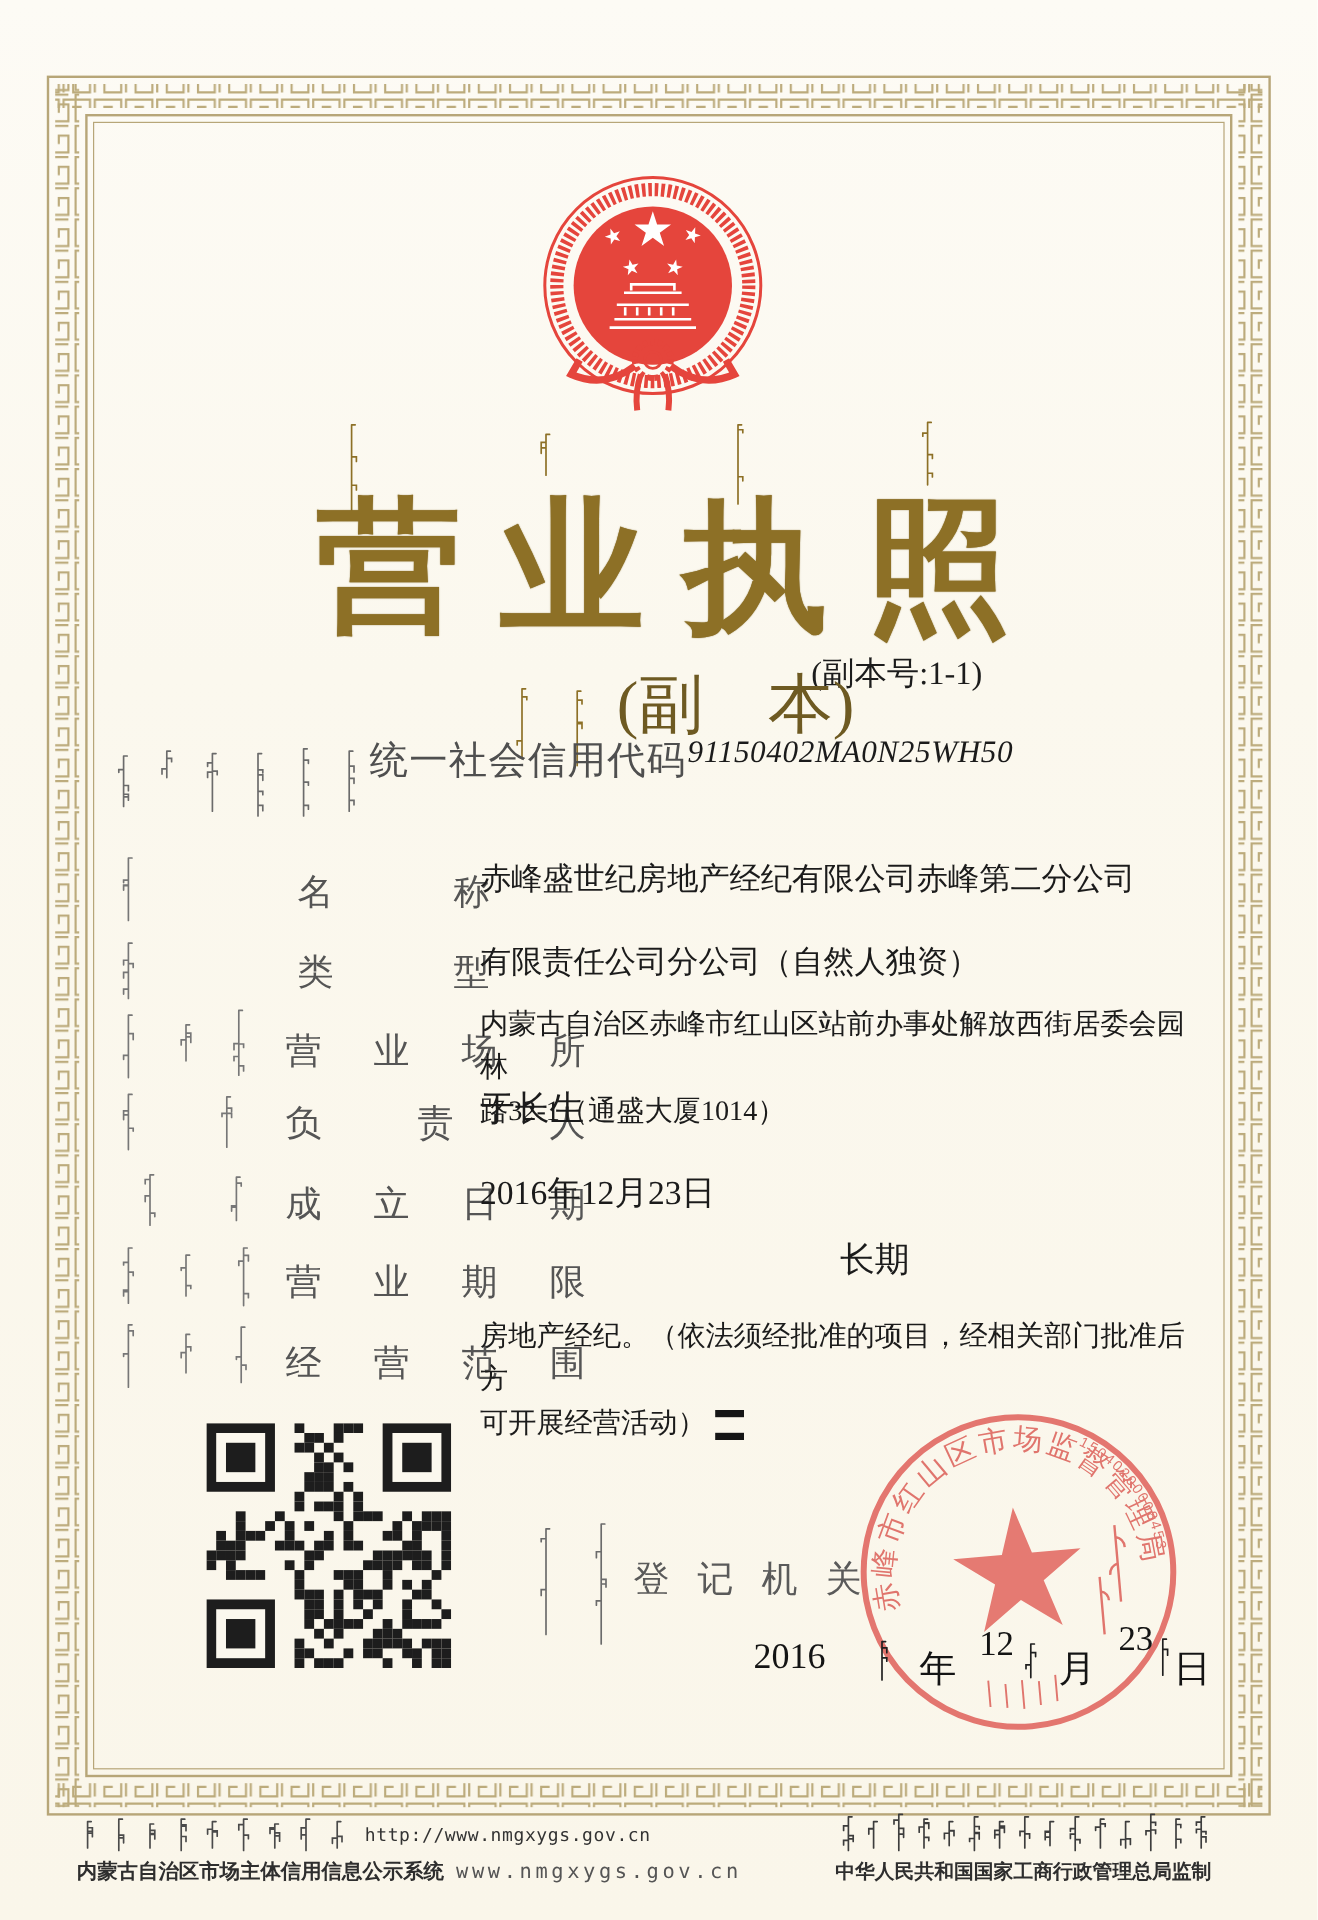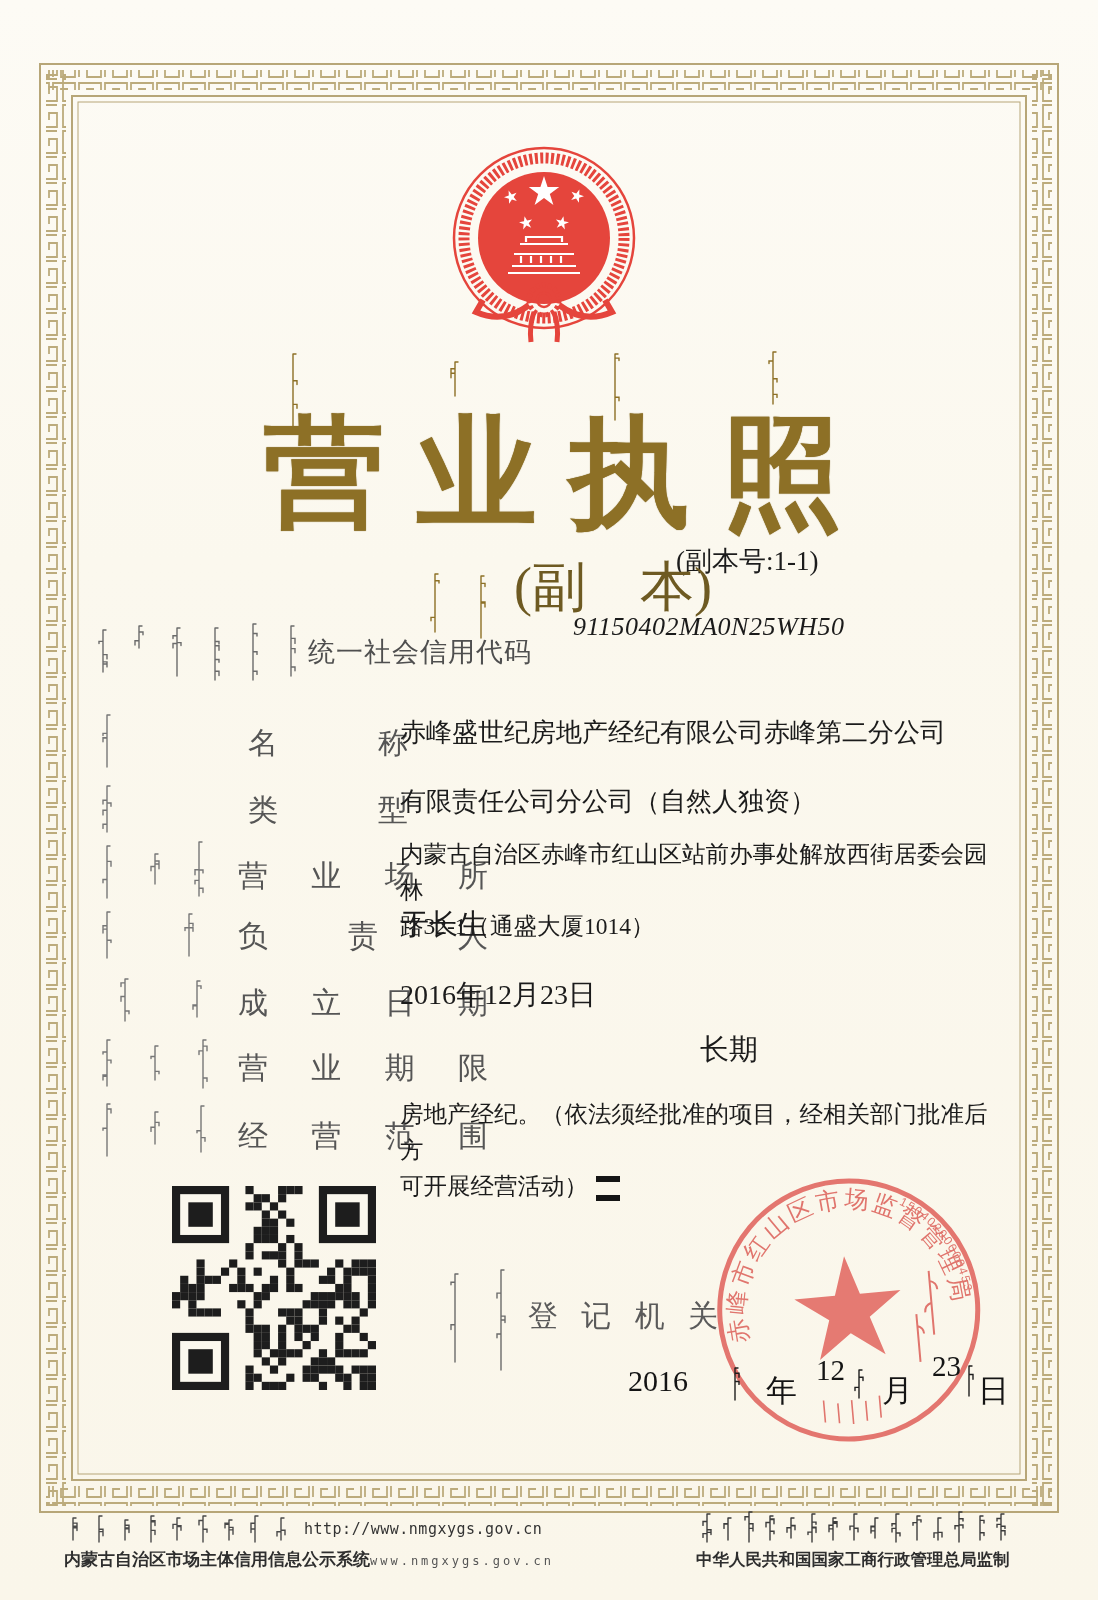--- a/index.html
+++ b/index.html
@@ -15,38 +15,38 @@
     position:absolute;left:264px;top:410px;width:578px;display:flex;justify-content:space-between;
     margin:0;font-family:"DejaVu Sans","Liberation Sans",sans-serif;font-weight:900;
     font-size:120px;line-height:1.05;color:#8d7026;z-index:2;
     text-shadow:0 0 1px #7a5f1c;
   }
   .copy-no{position:absolute;left:676px;top:543px;font-size:27px;color:#1c1c1c;z-index:2;}
   .copy-text{position:absolute;left:514px;top:560px;font-size:54px;line-height:1;color:#6e5a22;z-index:2;}
   
   .mg{position:absolute;display:block;line-height:0;z-index:2;}
   
-  .cc-label{position:absolute;left:308px;top:634px;font-size:27px;letter-spacing:1px;color:#4f4f4f;z-index:2;}
+  .cc-label{position:absolute;left:308px;top:612px;font-size:32px;letter-spacing:1px;color:#4f4f4f;z-index:2;}
   .cc-value{position:absolute;left:573px;top:612px;font-size:26px;letter-spacing:.5px;color:#1b1b1b;z-index:2;font-style:italic;}
   
   .frow{position:absolute;left:0;width:1020px;z-index:2;}
   .flabel{position:absolute;display:flex;justify-content:space-between;color:#555;font-size:30px;}
   .fvalue{position:absolute;left:400px;width:600px;color:#1b1b1b;line-height:36px;}
   .eq{display:inline-block;width:24px;height:13px;border-top:6px solid #151515;border-bottom:6px solid #151515;margin-left:8px;vertical-align:middle;}
   .term-extra{position:absolute;left:700px;top:2px;font-size:29px;color:#1b1b1b;}
   
   .qr{position:absolute;left:172px;top:1186px;width:204px;height:204px;z-index:2;line-height:0;}
   .reg-label{position:absolute;left:528px;top:1296px;width:190px;display:flex;justify-content:space-between;font-size:30px;color:#5a5a5a;z-index:2;}
   svg.seal{position:absolute;left:696px;top:1160px;z-index:1;transform:rotate(-5deg);opacity:.85;}
   .date-row{position:absolute;left:620px;top:1352px;width:400px;height:64px;z-index:3;text-align:center;}
   .dt{position:absolute;color:#141414;}
   
   .f-url-top{position:absolute;left:304px;top:1520px;font-family:"DejaVu Sans Mono","Liberation Mono",monospace;font-size:15px;letter-spacing:.5px;color:#333;z-index:2;}
   .f-left-org{position:absolute;left:64px;top:1548px;font-family:"Liberation Sans","DejaVu Sans",sans-serif;font-weight:bold;font-size:17px;color:#2e2e2e;z-index:2;}
-  .f-left-url{font-family:"DejaVu Sans Mono","Liberation Mono",monospace;font-weight:normal;font-size:12px;letter-spacing:3px;color:#555;}
+  .f-left-url{font-family:"DejaVu Sans Mono","Liberation Mono",monospace;font-weight:normal;font-size:17px;letter-spacing:3px;color:#555;margin-left:10px;}
   .f-right-org{position:absolute;left:696px;top:1549px;font-family:"Liberation Sans","DejaVu Sans",sans-serif;font-weight:bold;font-size:16.5px;color:#2e2e2e;z-index:2;}
 </style>
 </head>
 <body>
 
 <div class="page">
 
   <svg class="frame" width="1098" height="1600" viewBox="0 0 1098 1600" xmlns="http://www.w3.org/2000/svg">
     <defs>
       <path id="star5" d="M0,-1 L0.2245,-0.309 L0.951,-0.309 L0.3633,0.118 L0.5878,0.809 L0,0.382 L-0.5878,0.809 L-0.3633,0.118 L-0.951,-0.309 L-0.2245,-0.309 Z"></path>

